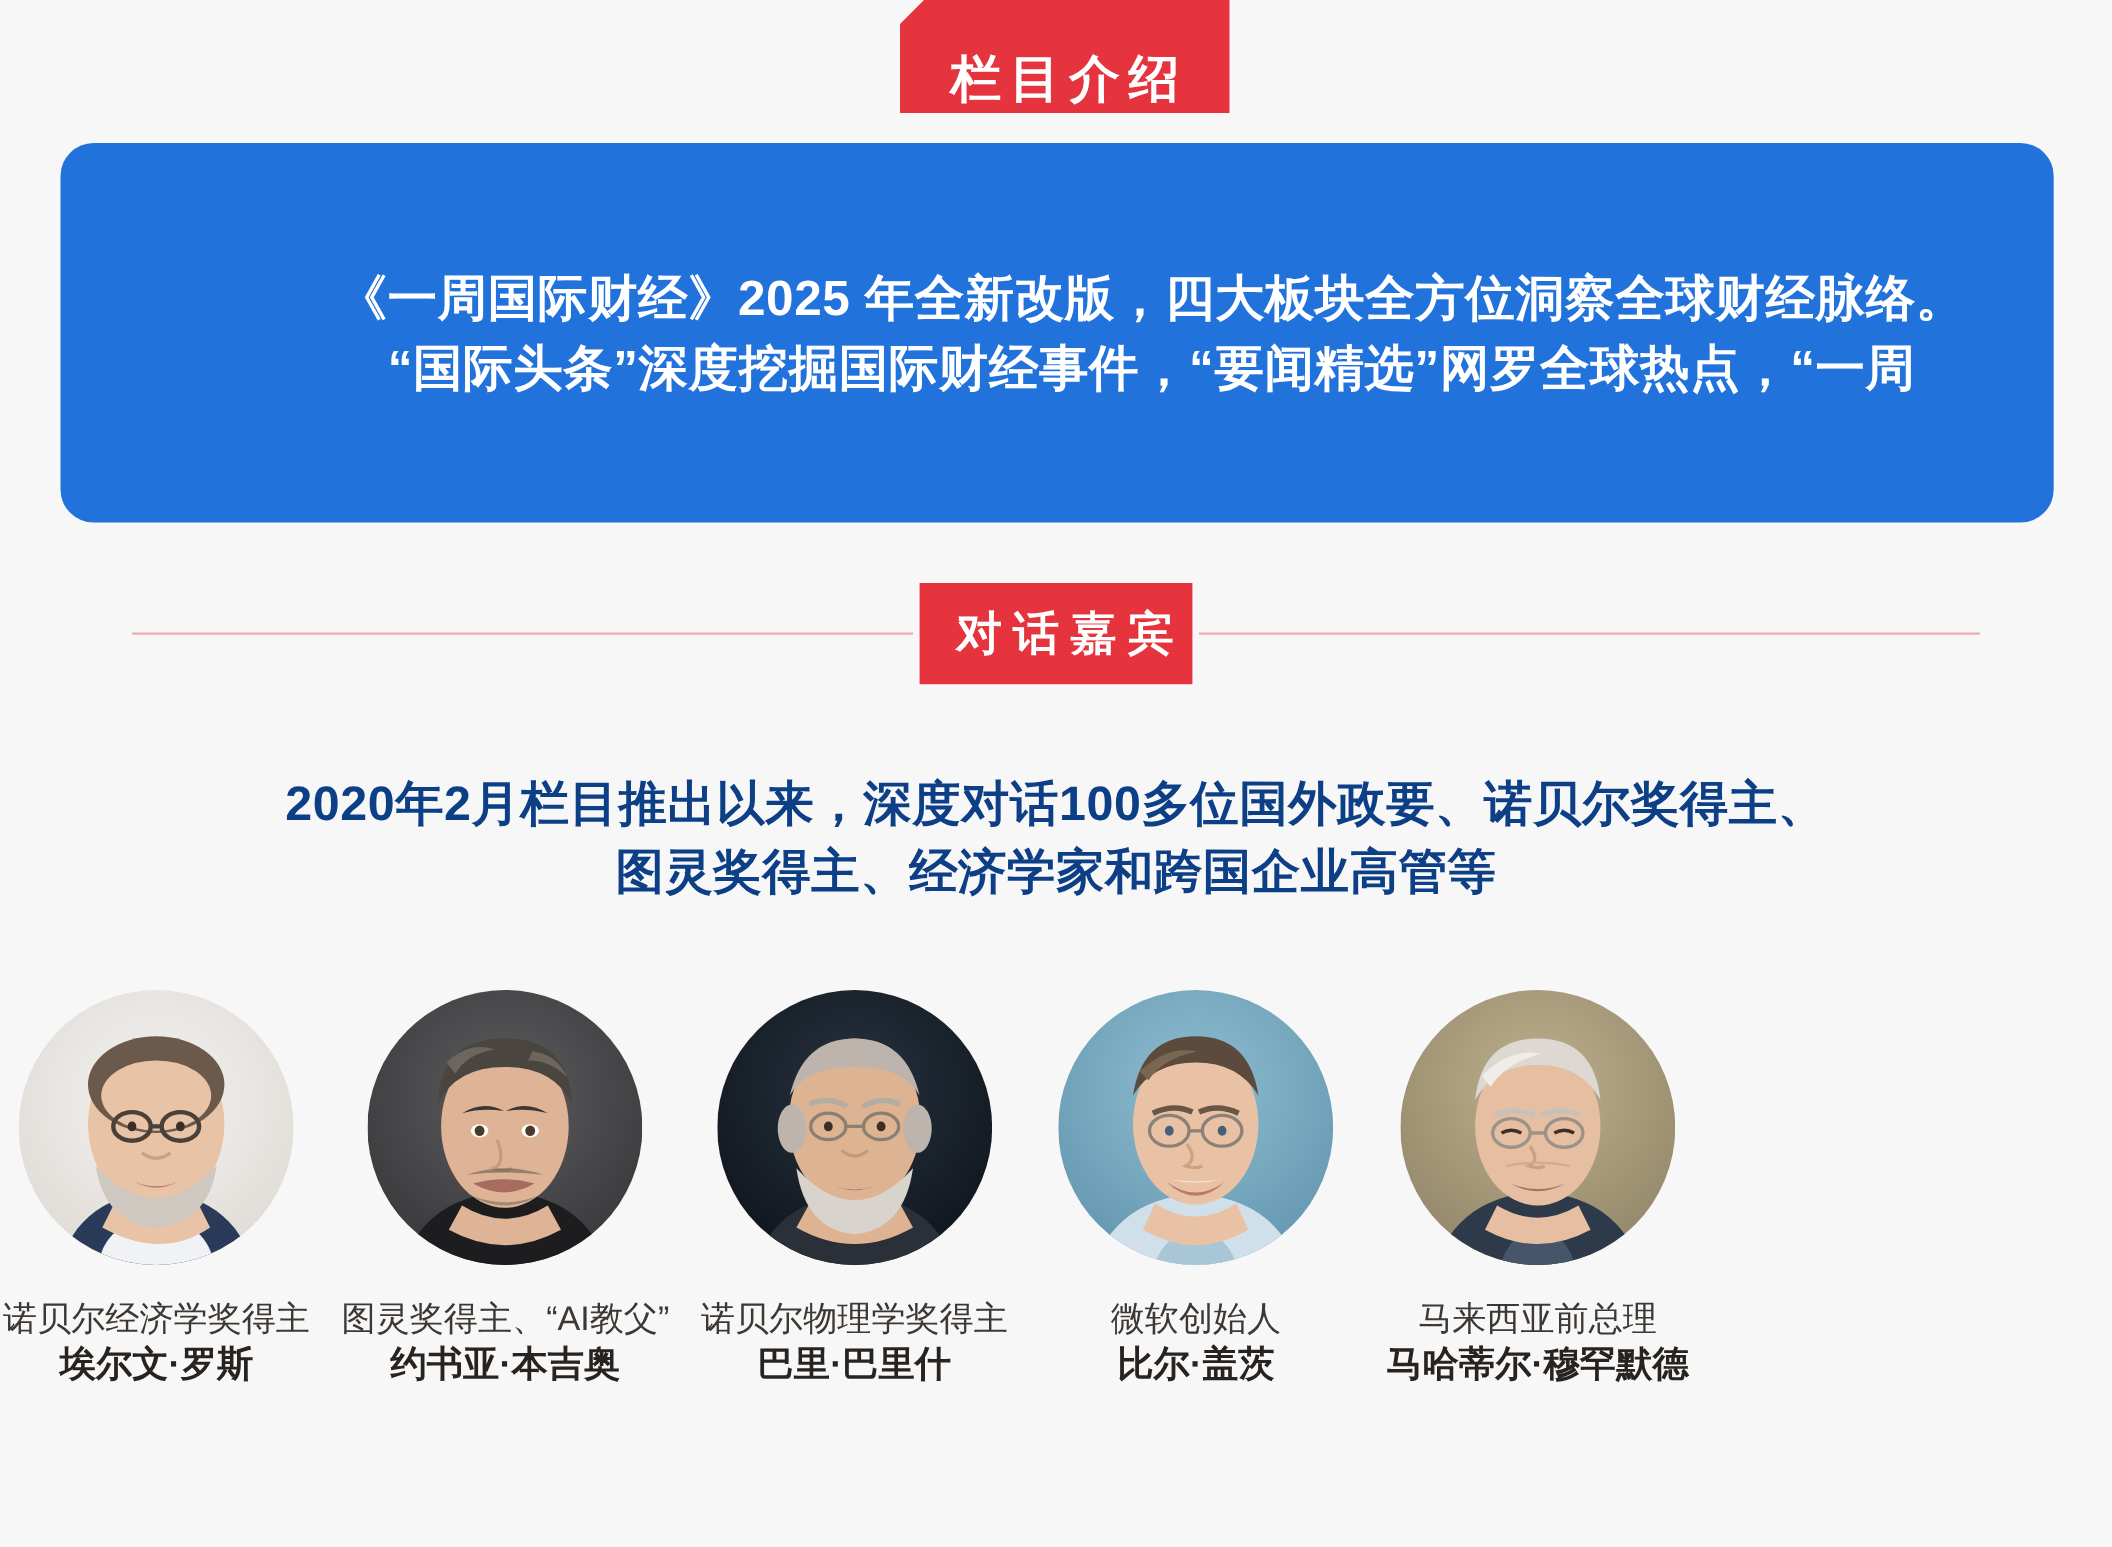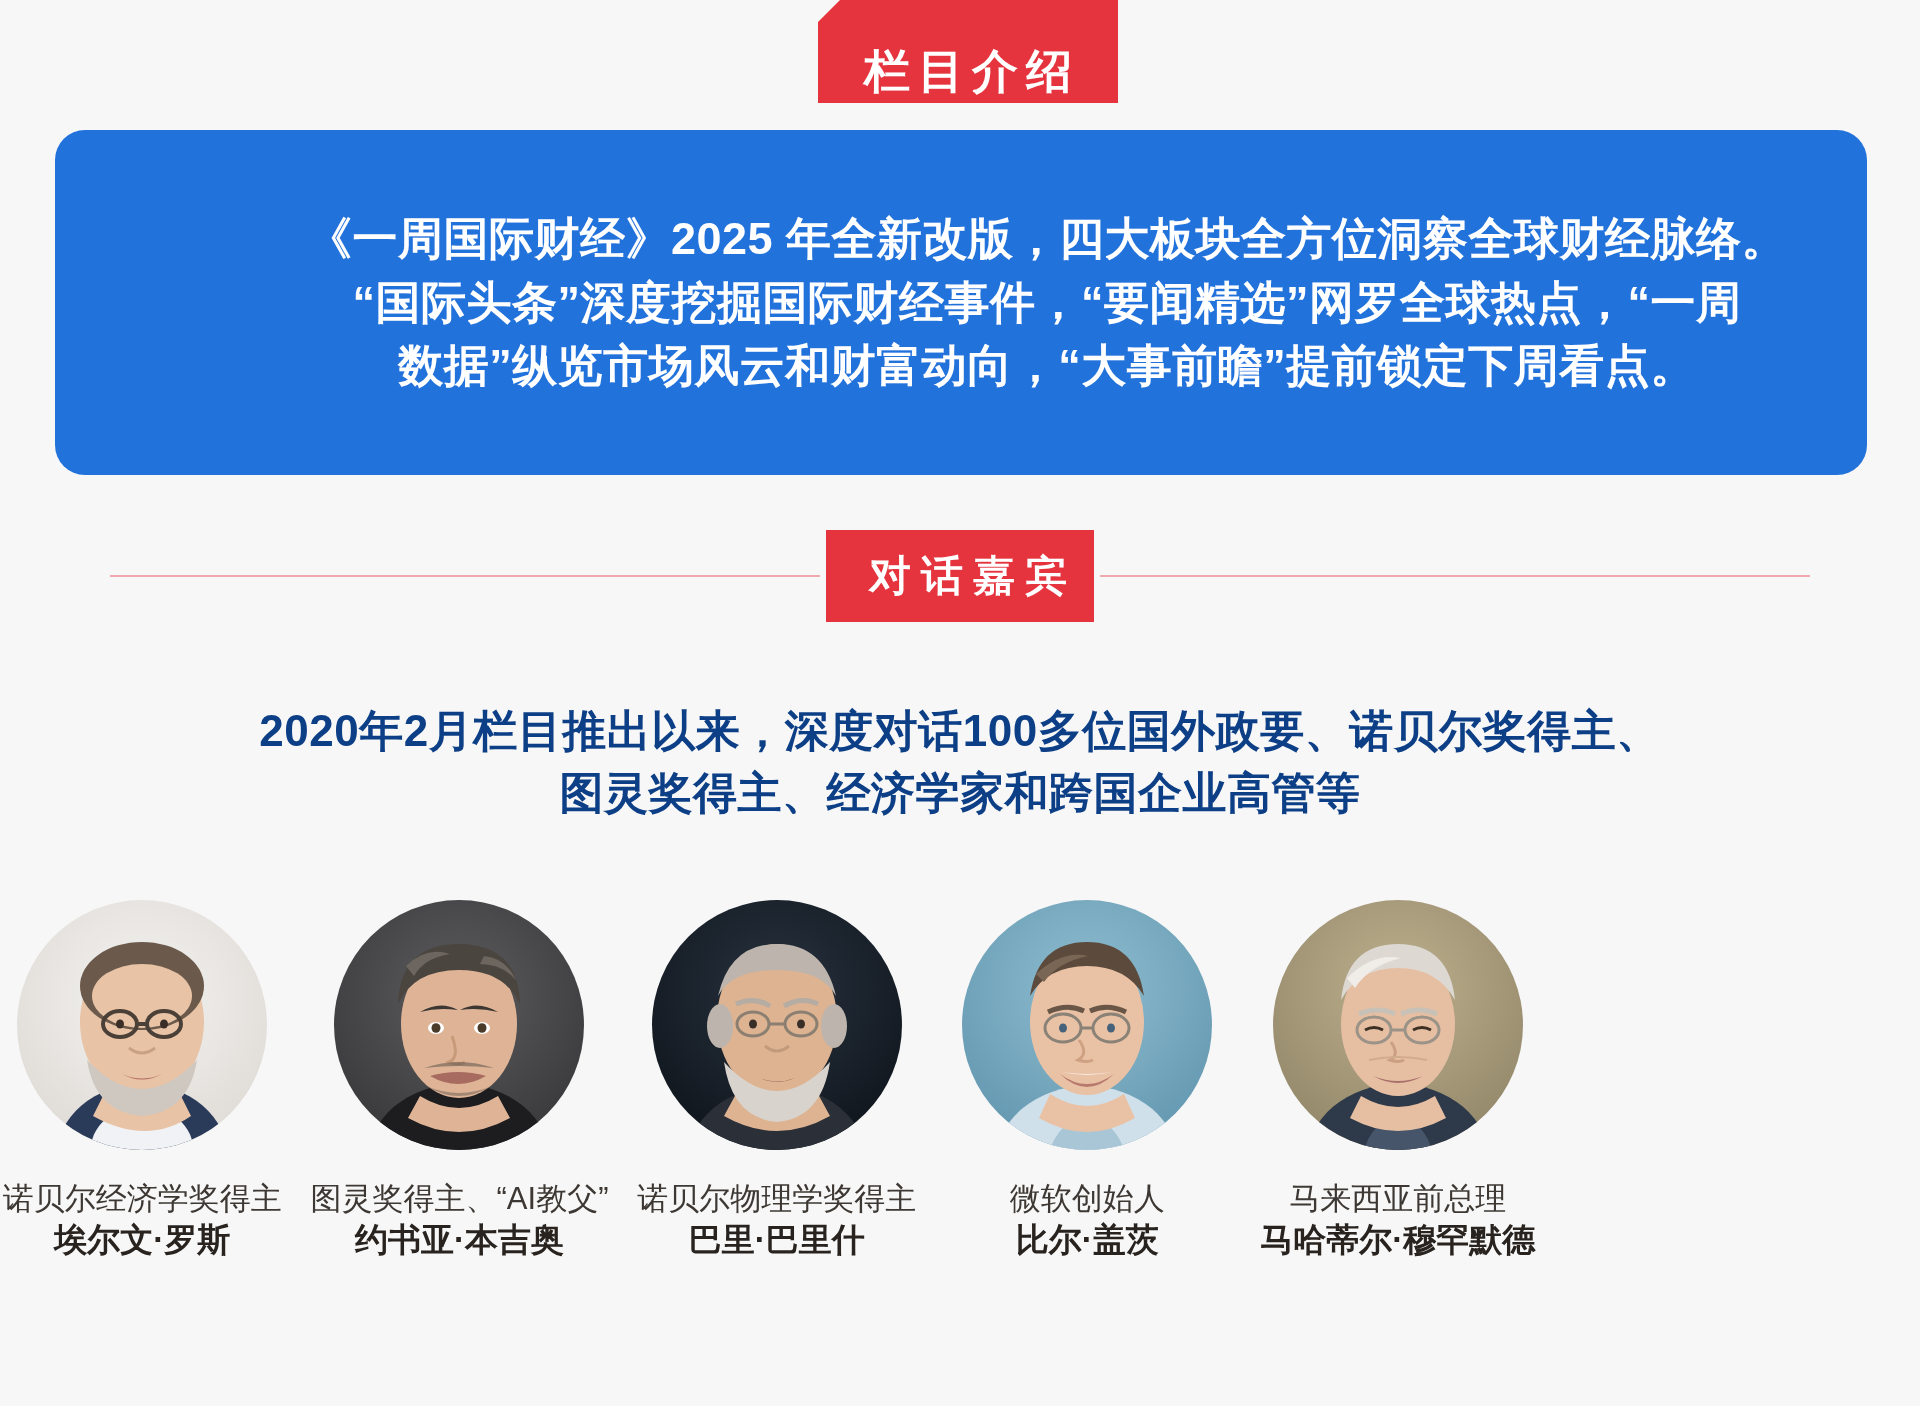--- a/index.html
+++ b/index.html
@@ -76,21 +76,21 @@
     justify-content: center;
   }
   .rule {
     height: 2px;
     width: 710px;
     background: #f0a9ae;
     flex: 0 0 auto;
   }
   .ribbon-mid {
     flex: 0 0 auto;
-    width: 268px;
+    width: 248px;
     height: 92px;
     background: #e5343e;
     color: #ffffff;
     display: flex;
     align-items: center;
     justify-content: center;
     font-size: 42px;
     font-weight: 700;
     letter-spacing: 10px;
     text-indent: 10px;
@@ -161,21 +161,20 @@
 <div class="page">
 
   <div class="ribbon-top">
     <span>栏目介绍</span>
   </div>
 
   <div class="blue-card">
     <div class="blue-card-inner">
       <p>《一周国际财经》2025 年全新改版，四大板块全方位洞察全球财经脉络。</p>
       <p>“国际头条”深度挖掘国际财经事件，“要闻精选”网罗全球热点，“一周</p>
-      <p>数据”纵览市场风云和财富动向，“大事前瞻”提前锁定下周看点。</p>
     </div>
   </div>
 
   <div class="section-head">
     <div class="rule"></div>
     <div class="ribbon-mid">
       <span>对话嘉宾</span>
     </div>
     <div class="rule"></div>
   </div>

